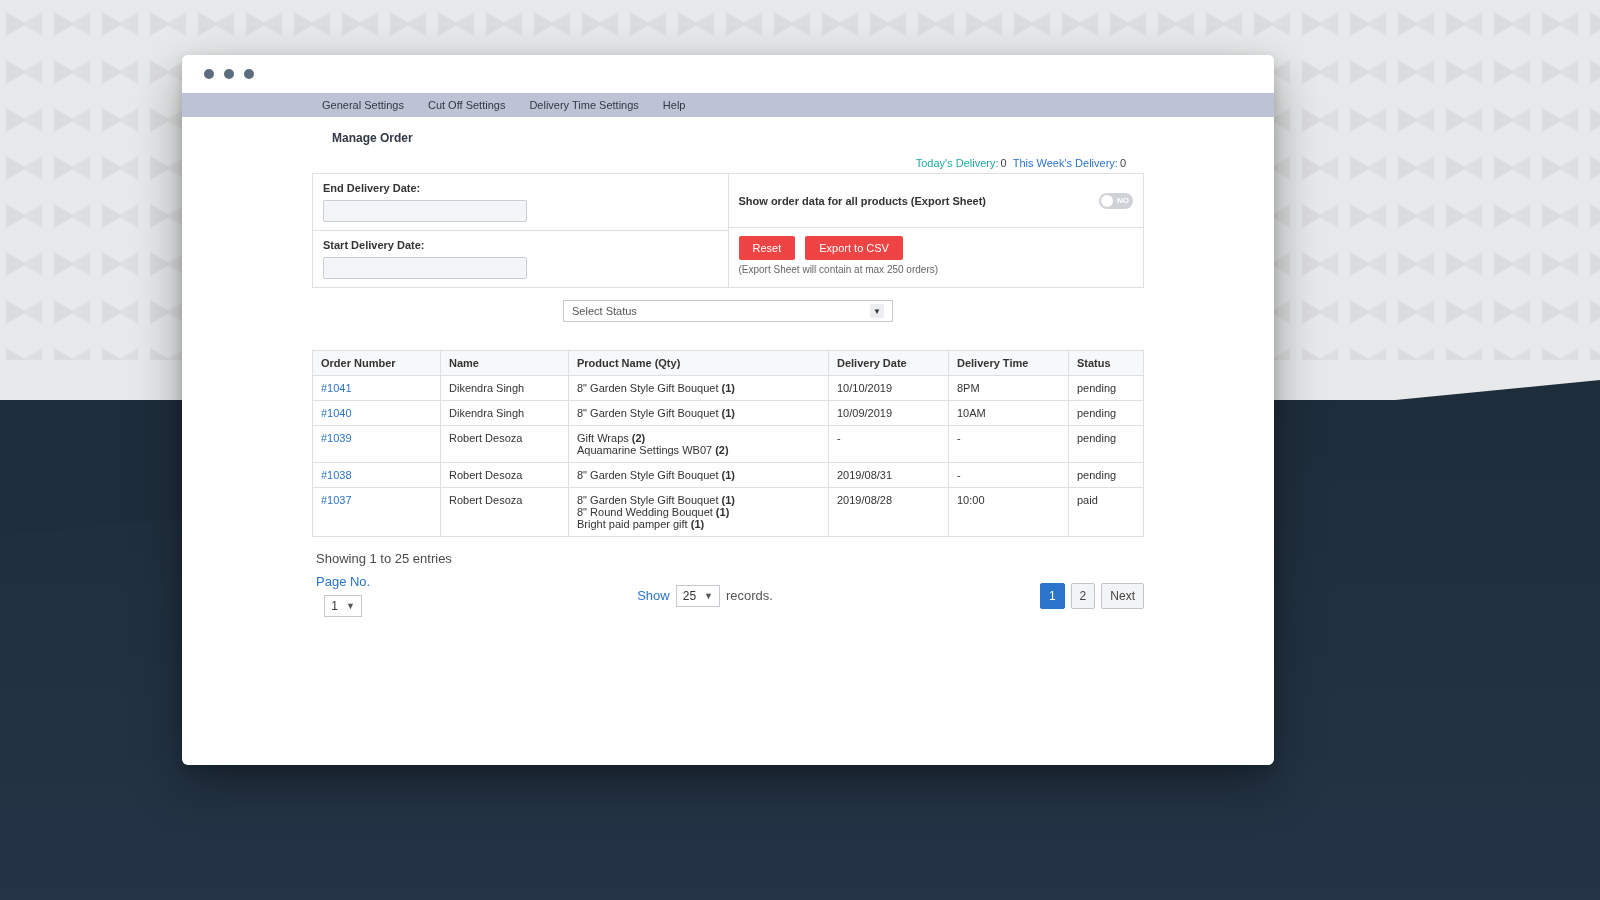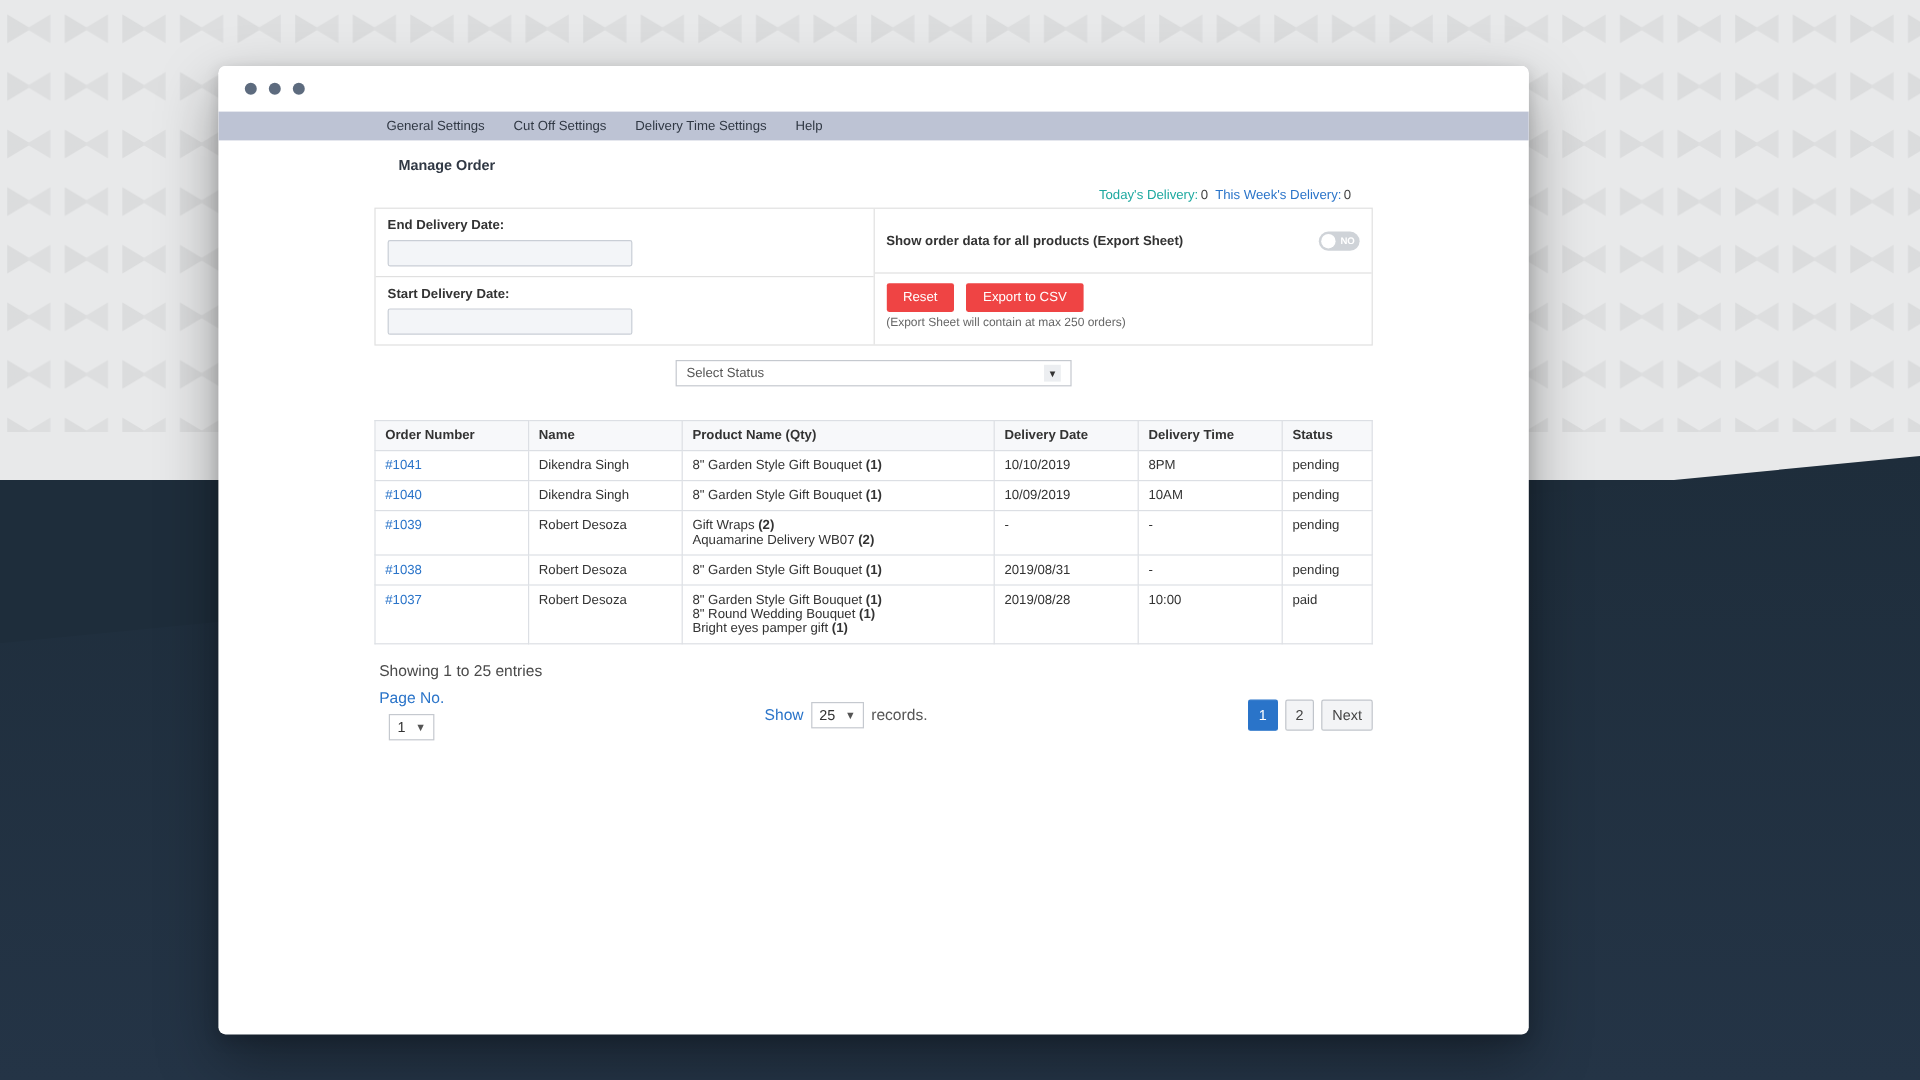--- a/index.html
+++ b/index.html
@@ -24,21 +24,21 @@
     position: absolute; top: 0; left: 0; right: 0; height: 360px;
     background-image:
       radial-gradient(circle at 10px 10px, transparent 0, transparent 100%);
     opacity: 1;
   }
 
   
   .window {
     position: absolute;
     left: 182px; top: 55px;
-    width: 1092px; height: 807px;
+    width: 1092px; height: 710px;
     background: #fff;
     border-radius: 6px;
     box-shadow: 0 20px 50px rgba(0,0,0,.35), 0 4px 12px rgba(0,0,0,.15);
     overflow: hidden;
   }
   .titlebar {
     height: 38px; background:#fff;
     display:flex; align-items:center; padding-left:22px; gap:10px;
   }
   .tdot { width:10px; height:10px; border-radius:50%; background:#4b5b70; opacity:.9; }
@@ -285,21 +285,21 @@
             </td>
             <td>10/09/2019</td>
             <td>10AM</td>
             <td>pending</td>
           </tr>
           <tr>
             <td class="order-num">#1039</td>
             <td>Robert Desoza</td>
             <td>
               <div><span>Gift Wraps </span><span class="qty">(2)</span></div>
-              <div><span>Aquamarine Delivery WB07 </span><span class="qty">(2)</span></div>
+              <div><span>Aquamarine Settings WB07 </span><span class="qty">(2)</span></div>
             </td>
             <td>-</td>
             <td>-</td>
             <td>pending</td>
           </tr>
           <tr>
             <td class="order-num">#1038</td>
             <td>Robert Desoza</td>
             <td>
               <div><span>8" Garden Style Gift Bouquet </span><span class="qty">(1)</span></div>
@@ -307,21 +307,21 @@
             <td>2019/08/31</td>
             <td>-</td>
             <td>pending</td>
           </tr>
           <tr>
             <td class="order-num">#1037</td>
             <td>Robert Desoza</td>
             <td>
               <div><span>8" Garden Style Gift Bouquet </span><span class="qty">(1)</span></div>
               <div><span>8" Round Wedding Bouquet </span><span class="qty">(1)</span></div>
-              <div><span>Bright eyes pamper gift </span><span class="qty">(1)</span></div>
+              <div><span>Bright paid pamper gift </span><span class="qty">(1)</span></div>
             </td>
             <td>2019/08/28</td>
             <td>10:00</td>
             <td>paid</td>
           </tr>
         </tbody>
     </table>
 
     <div class="entries-row">Showing 1 to 25 entries</div>
 

